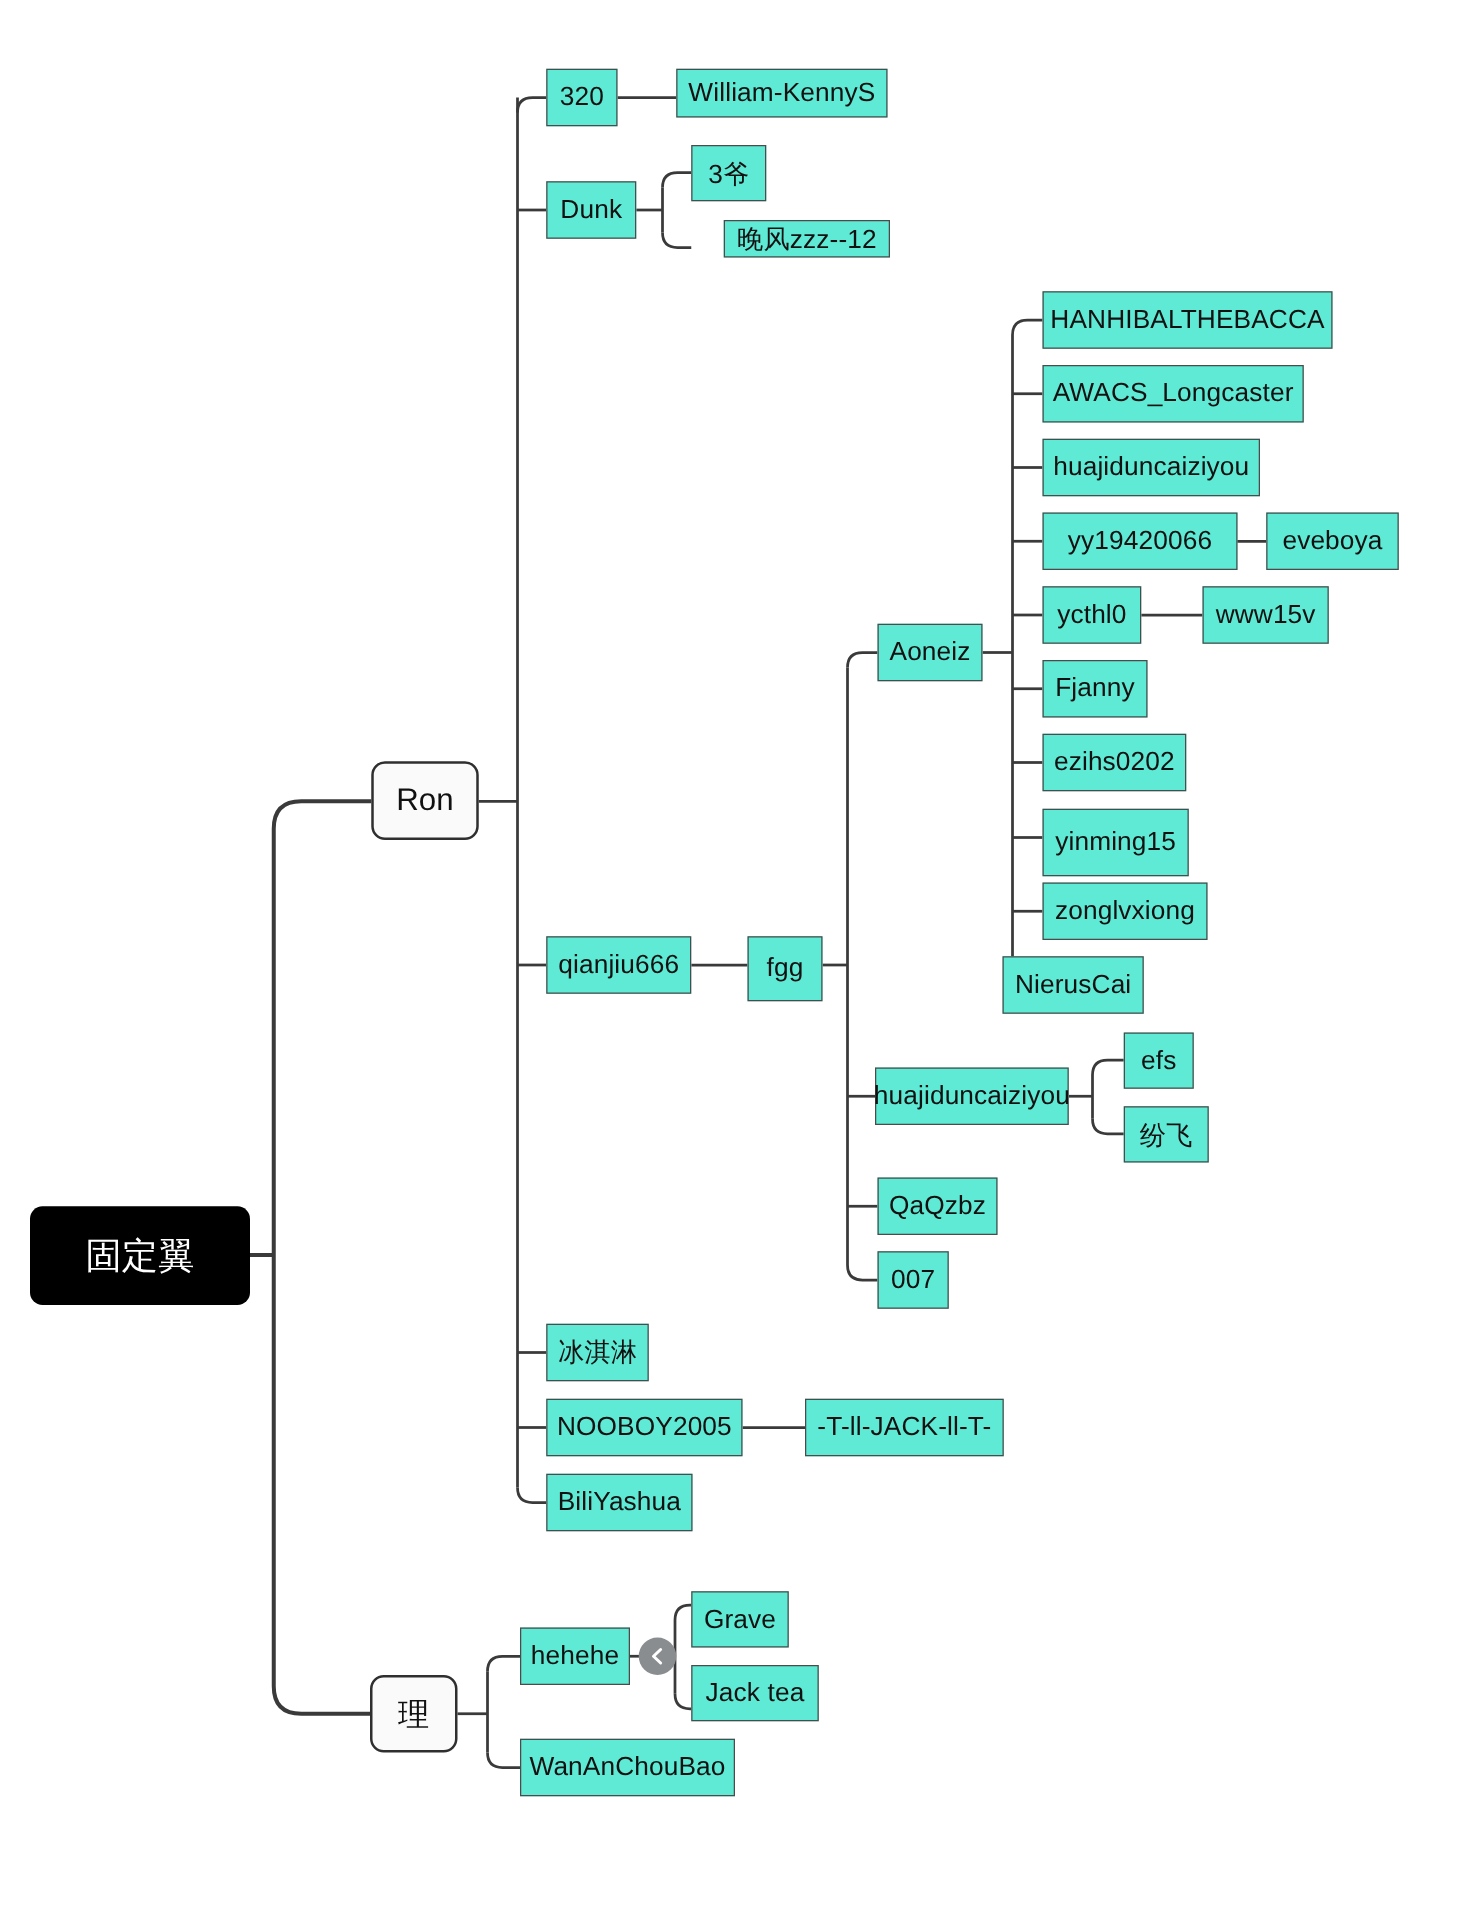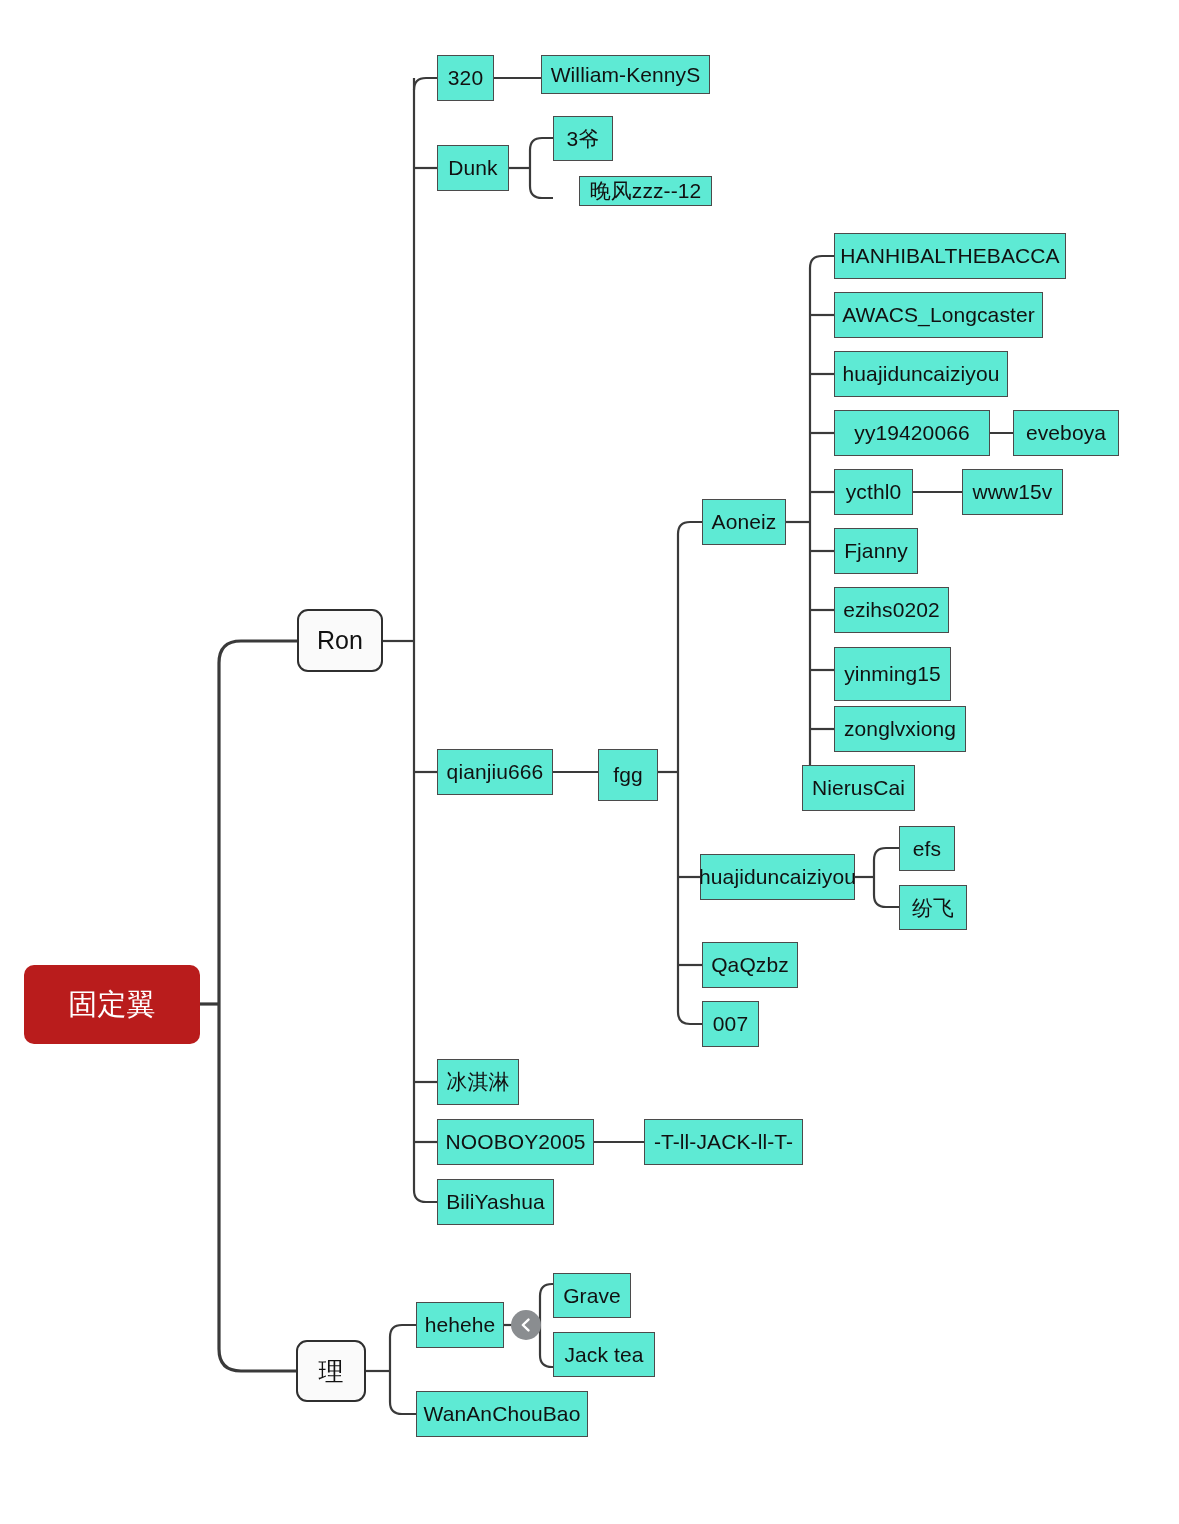--- a/index.html
+++ b/index.html
@@ -3,21 +3,21 @@
 <meta charset="utf-8">
 <style>
   html,body{margin:0;padding:0;background:#ffffff;}
   body{width:1179px;height:1524px;overflow:hidden;
        font-family:"Liberation Sans","DejaVu Sans",sans-serif;}
   #canvas{position:relative;width:1179px;height:1524px;background:#fff;}
   svg#links{position:absolute;left:0;top:0;width:1179px;height:1524px;}
   .node{position:absolute;box-sizing:border-box;display:flex;align-items:center;
         justify-content:center;background:#5eead4;border:1.6px solid #4b4b4b;
         color:#111;white-space:nowrap;letter-spacing:.1px;}
-  .node.root{background:#b91c1c;border:none;border-radius:10px;color:#fff;}
+  .node.root{background:#000000;border:none;border-radius:10px;color:#fff;}
   .node.lvl1{border:2.6px solid #2f2f2f;border-radius:11px;background:#fafafa;}
   .toggle{position:absolute;width:30px;height:30px;border-radius:50%;
           background:#8a8d90;display:flex;align-items:center;justify-content:center;}
   .toggle svg{display:block;}
 </style>
 </head>
 <body>
 
 <div id="canvas">
 

